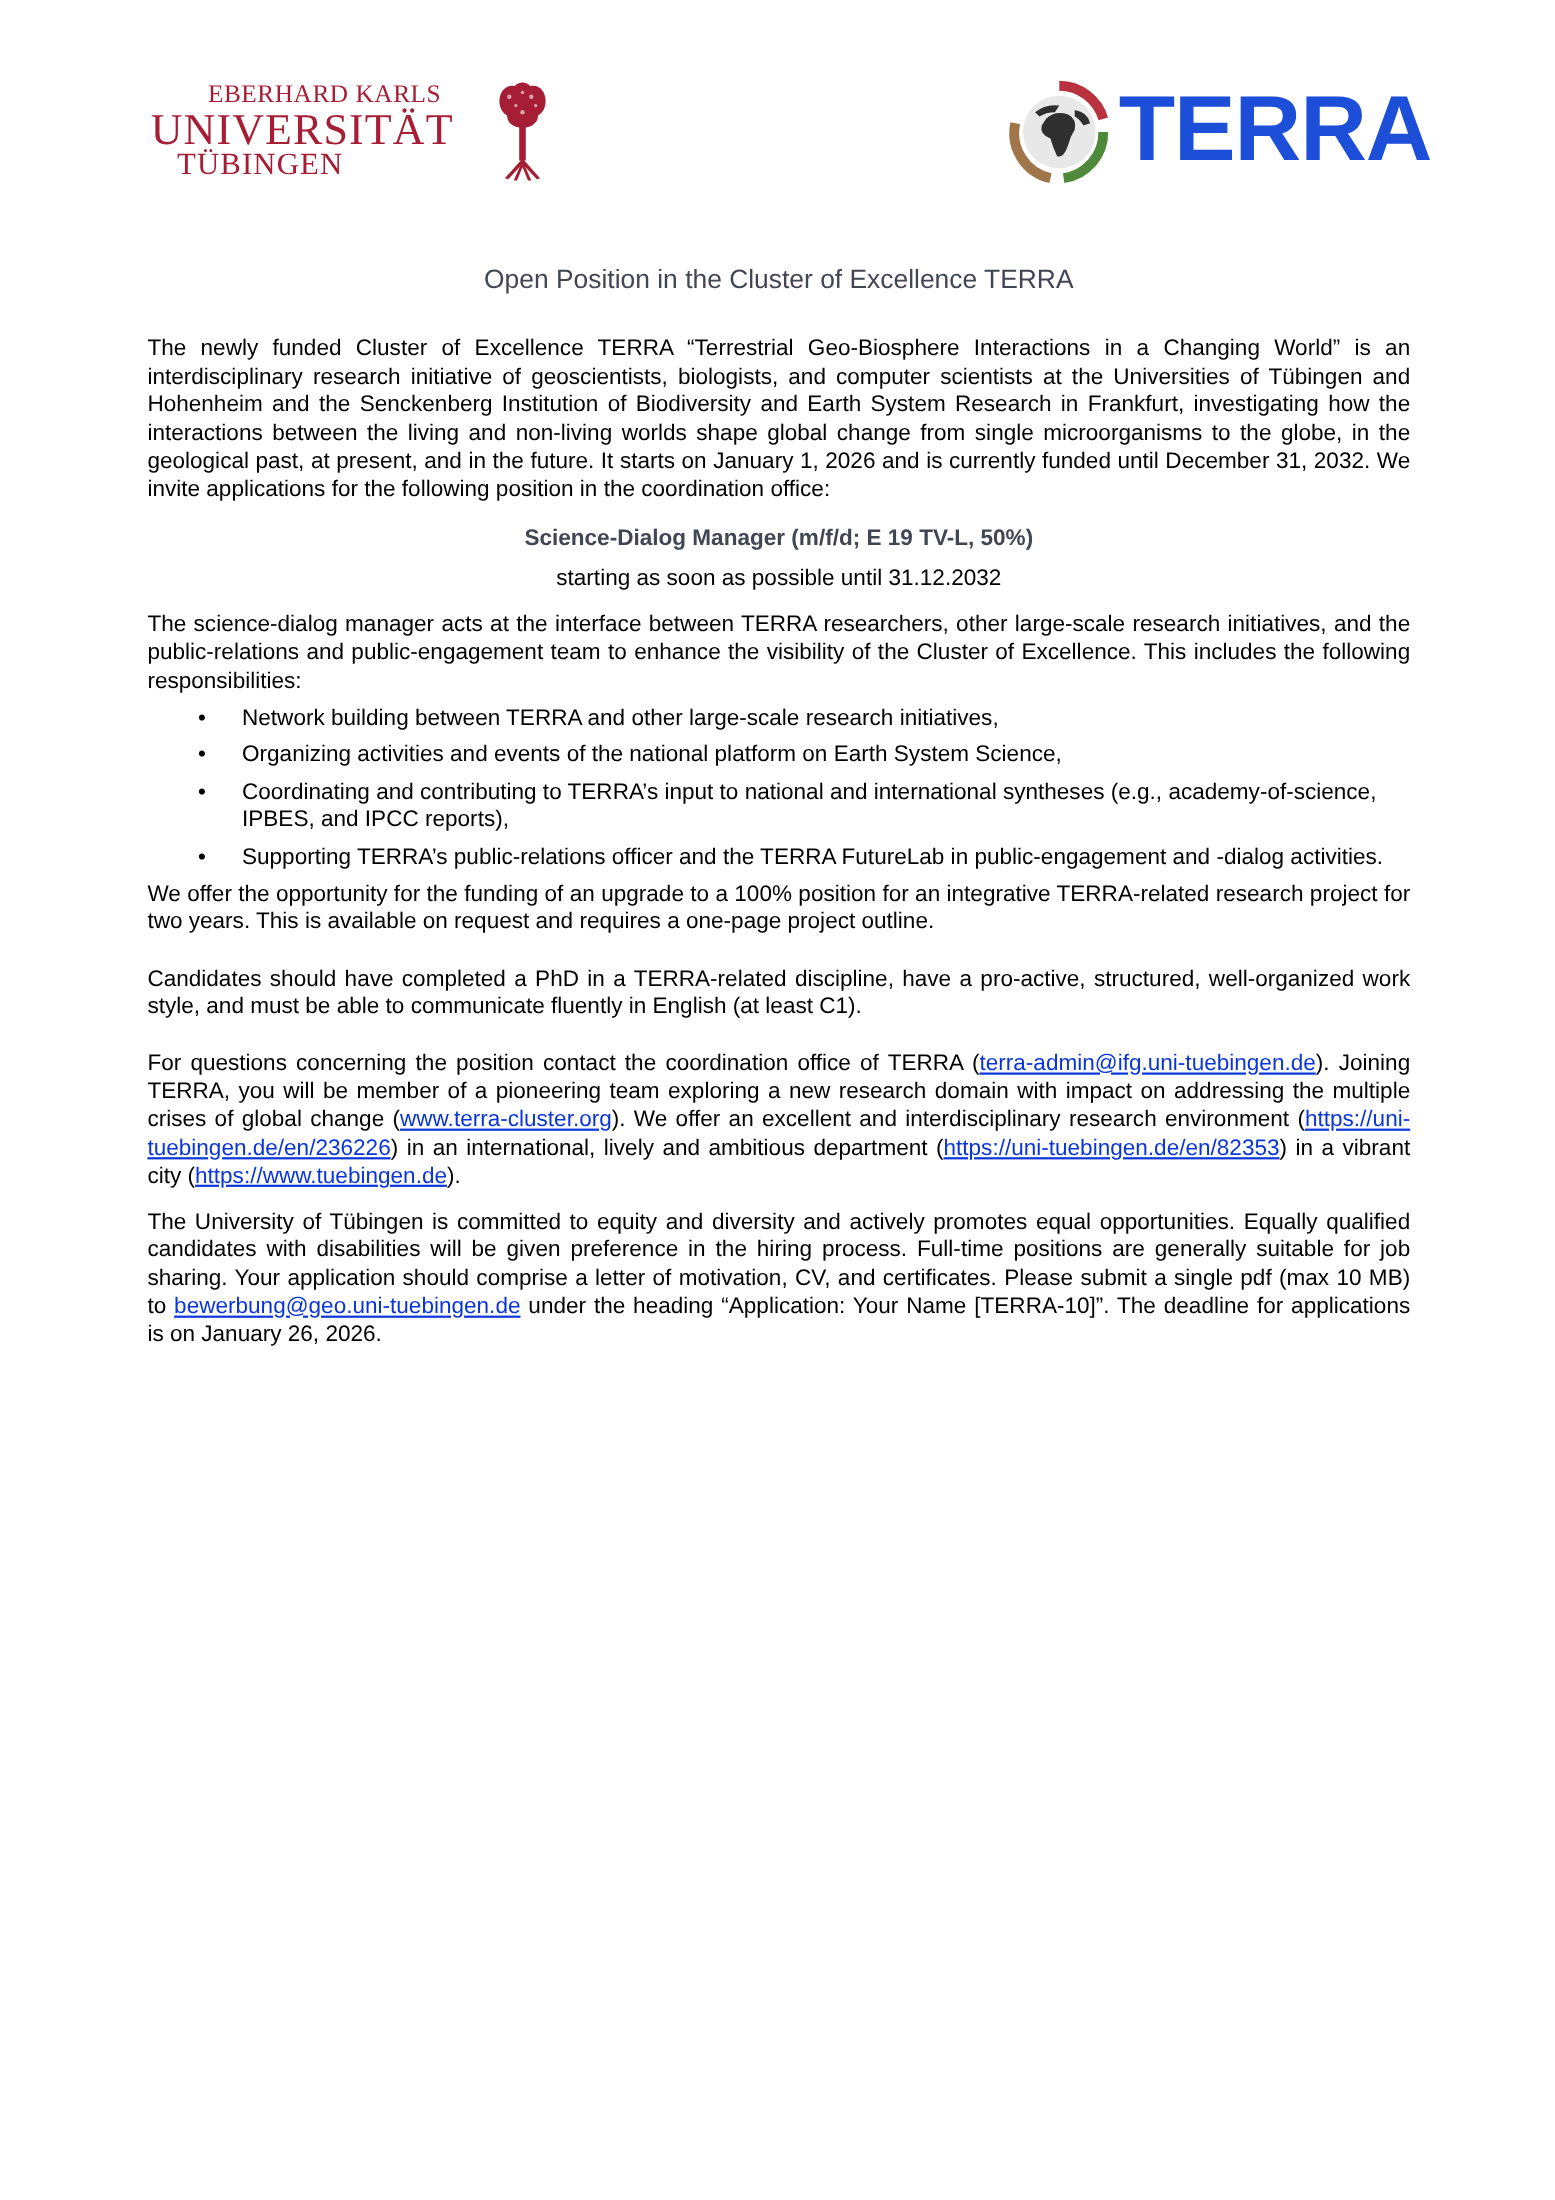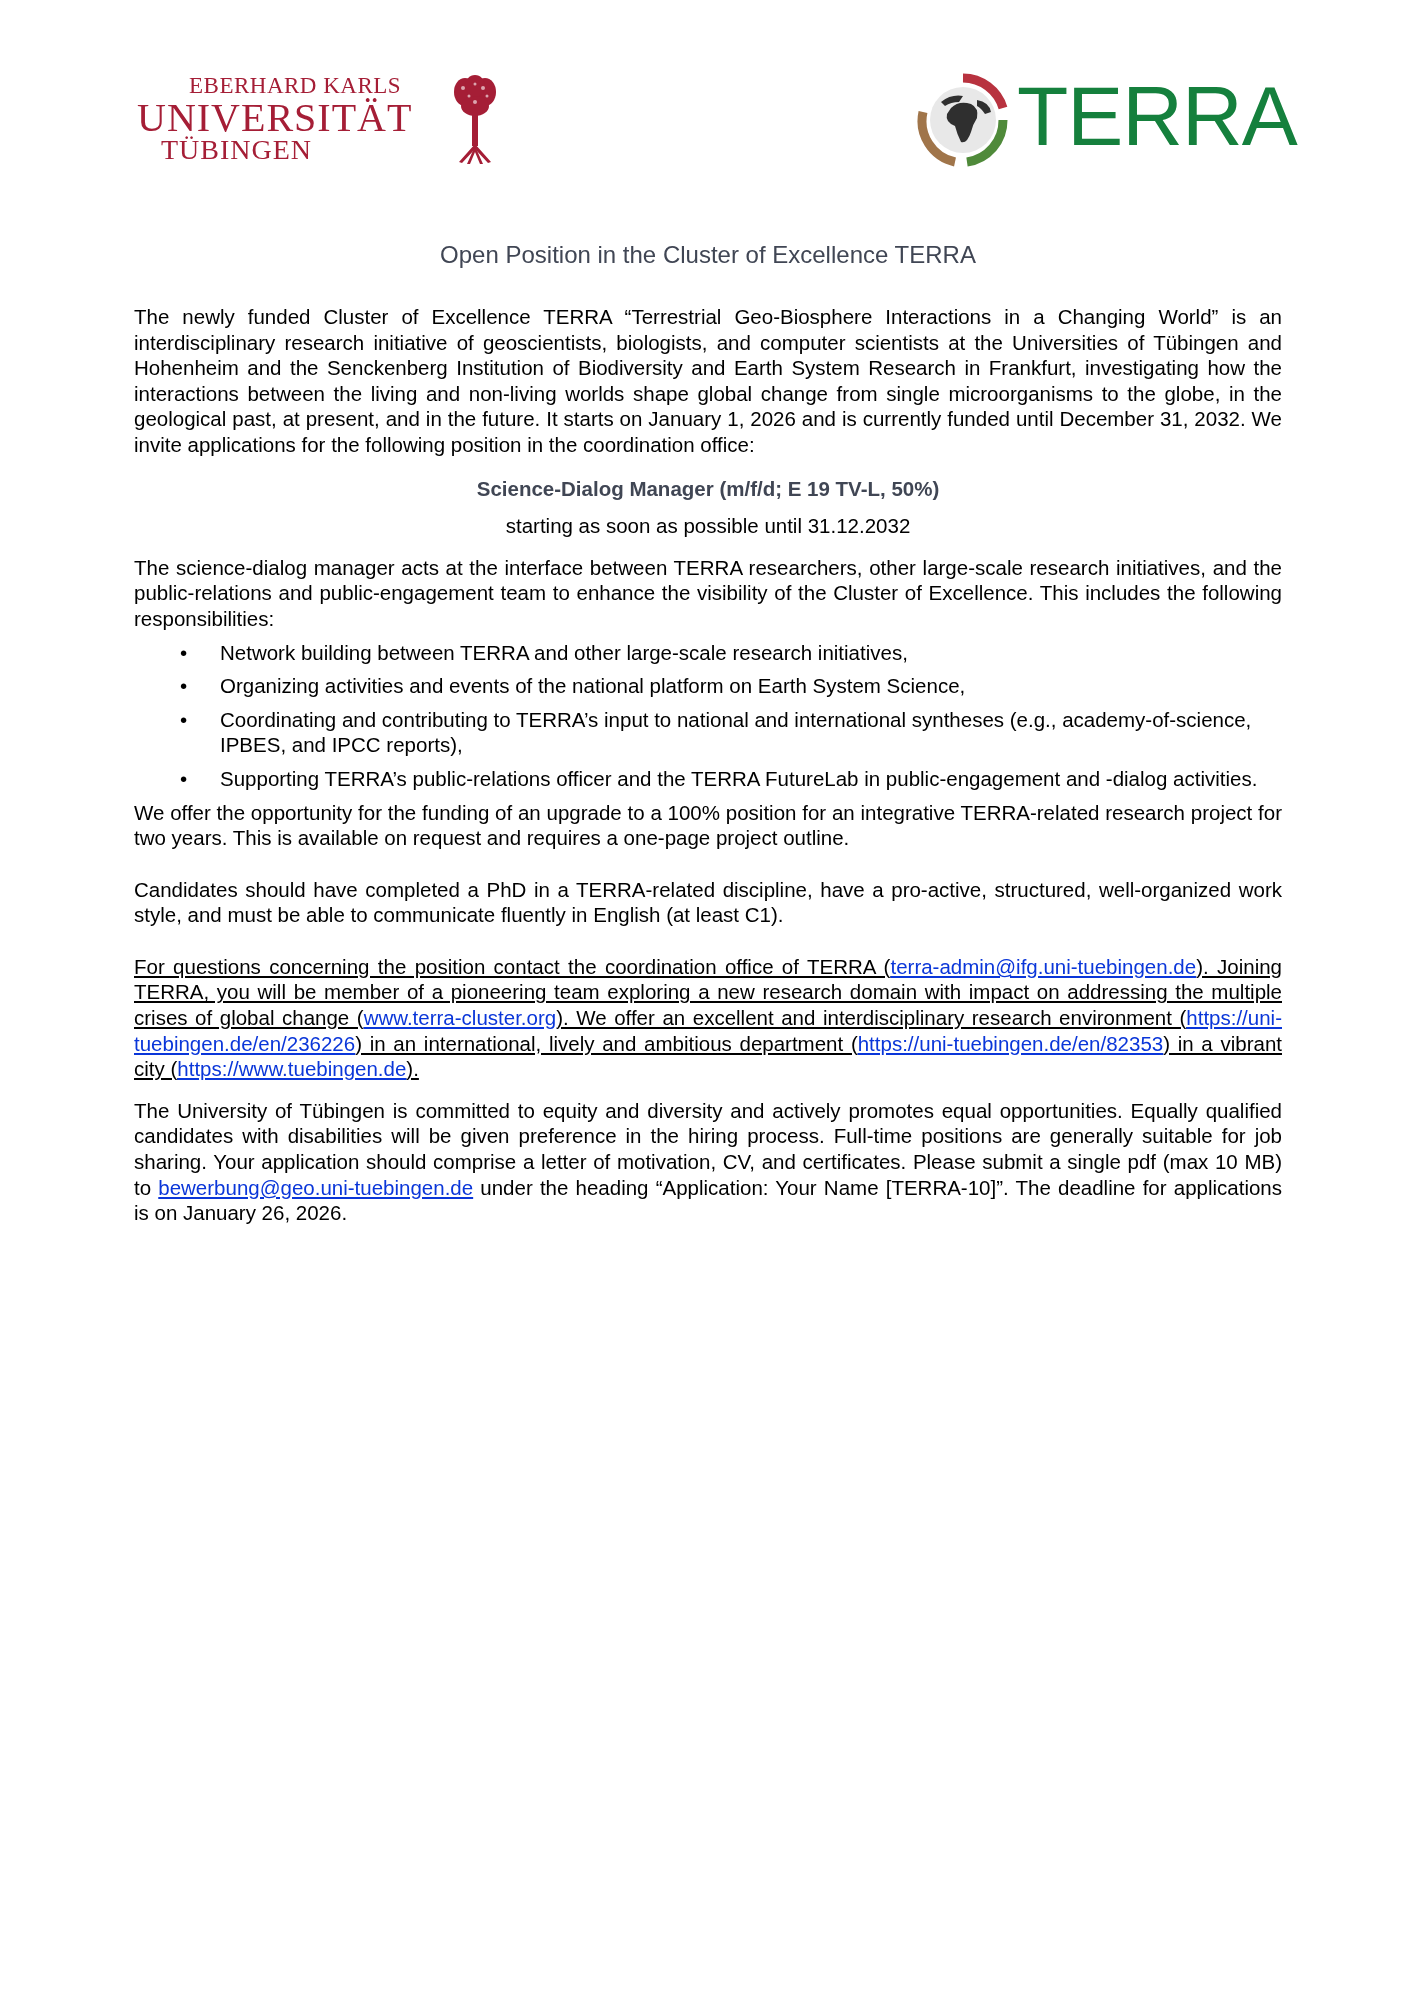--- a/index.html
+++ b/index.html
@@ -7,35 +7,35 @@
          font-family:"Liberation Sans", sans-serif; color:#000; }
   .logo-uni { position:absolute; left:137px; top:62px; width:370px; height:110px; }
   .uni-text { position:absolute; left:0; top:0; color:#a51e36;
               font-family:"Liberation Serif", serif; line-height:1; }
   .uni-l1 { position:absolute; left:52px; top:12px; font-size:23px; letter-spacing:0.5px; }
   .uni-l2 { position:absolute; left:0; top:36px; font-size:40px; letter-spacing:1px; }
   .uni-l3 { position:absolute; left:24px; top:74px; font-size:28px; letter-spacing:1px; }
   .uni-tree { position:absolute; left:316px; top:12px; width:44px; height:92px; }
   .logo-terra { position:absolute; left:915px; top:72px; width:380px; height:100px; }
   .terra-globe { position:absolute; left:0; top:0; width:96px; height:96px; }
-  .terra-word { position:absolute; left:102px; top:2px; font-size:84px; font-weight:normal;
-                color:#15803d; line-height:1; letter-spacing:-1px; }
+  .terra-word { position:absolute; left:102px; top:2px; font-size:84px; font-weight:bold;
+                color:#1d4ed8; line-height:1; letter-spacing:-1px; }
   .content { position:absolute; left:134px; top:240px; width:1148px; font-size:20.5px; line-height:25.6px; }
   h1 { margin:0; text-align:center; font-size:24px; font-weight:normal; color:#404654; line-height:30px; }
   p { margin:0; text-align:justify; }
   .p1 { margin-top:34px; }
   .subtitle { text-align:center; font-weight:bold; color:#404654; margin-top:18px; font-size:20.5px; }
   .starting { text-align:center; margin-top:12px; }
   .p2 { margin-top:16px; }
   ul { list-style:none; margin:8px 0 0 0; padding:0; }
   li { position:relative; padding-left:86px; margin-bottom:8px; text-align:left; }
   li .bullet { position:absolute; left:46px; top:0; }
   .p3 { margin-top:4px; }
   .p4 { margin-top:26px; }
-  .p5 { margin-top:26px;text-decoration:underline; }
+  .p5 { margin-top:26px; }
   .p6 { margin-top:16px; }
   a { color:#0a36d9; text-decoration:underline; }
 </style>
 </head>
 <body>
 
 <div class="logo-uni">
   <div class="uni-text uni-l1">EBERHARD KARLS</div>
   <div class="uni-text uni-l2">UNIVERSITÄT</div>
   <div class="uni-text uni-l3">TÜBINGEN</div>

